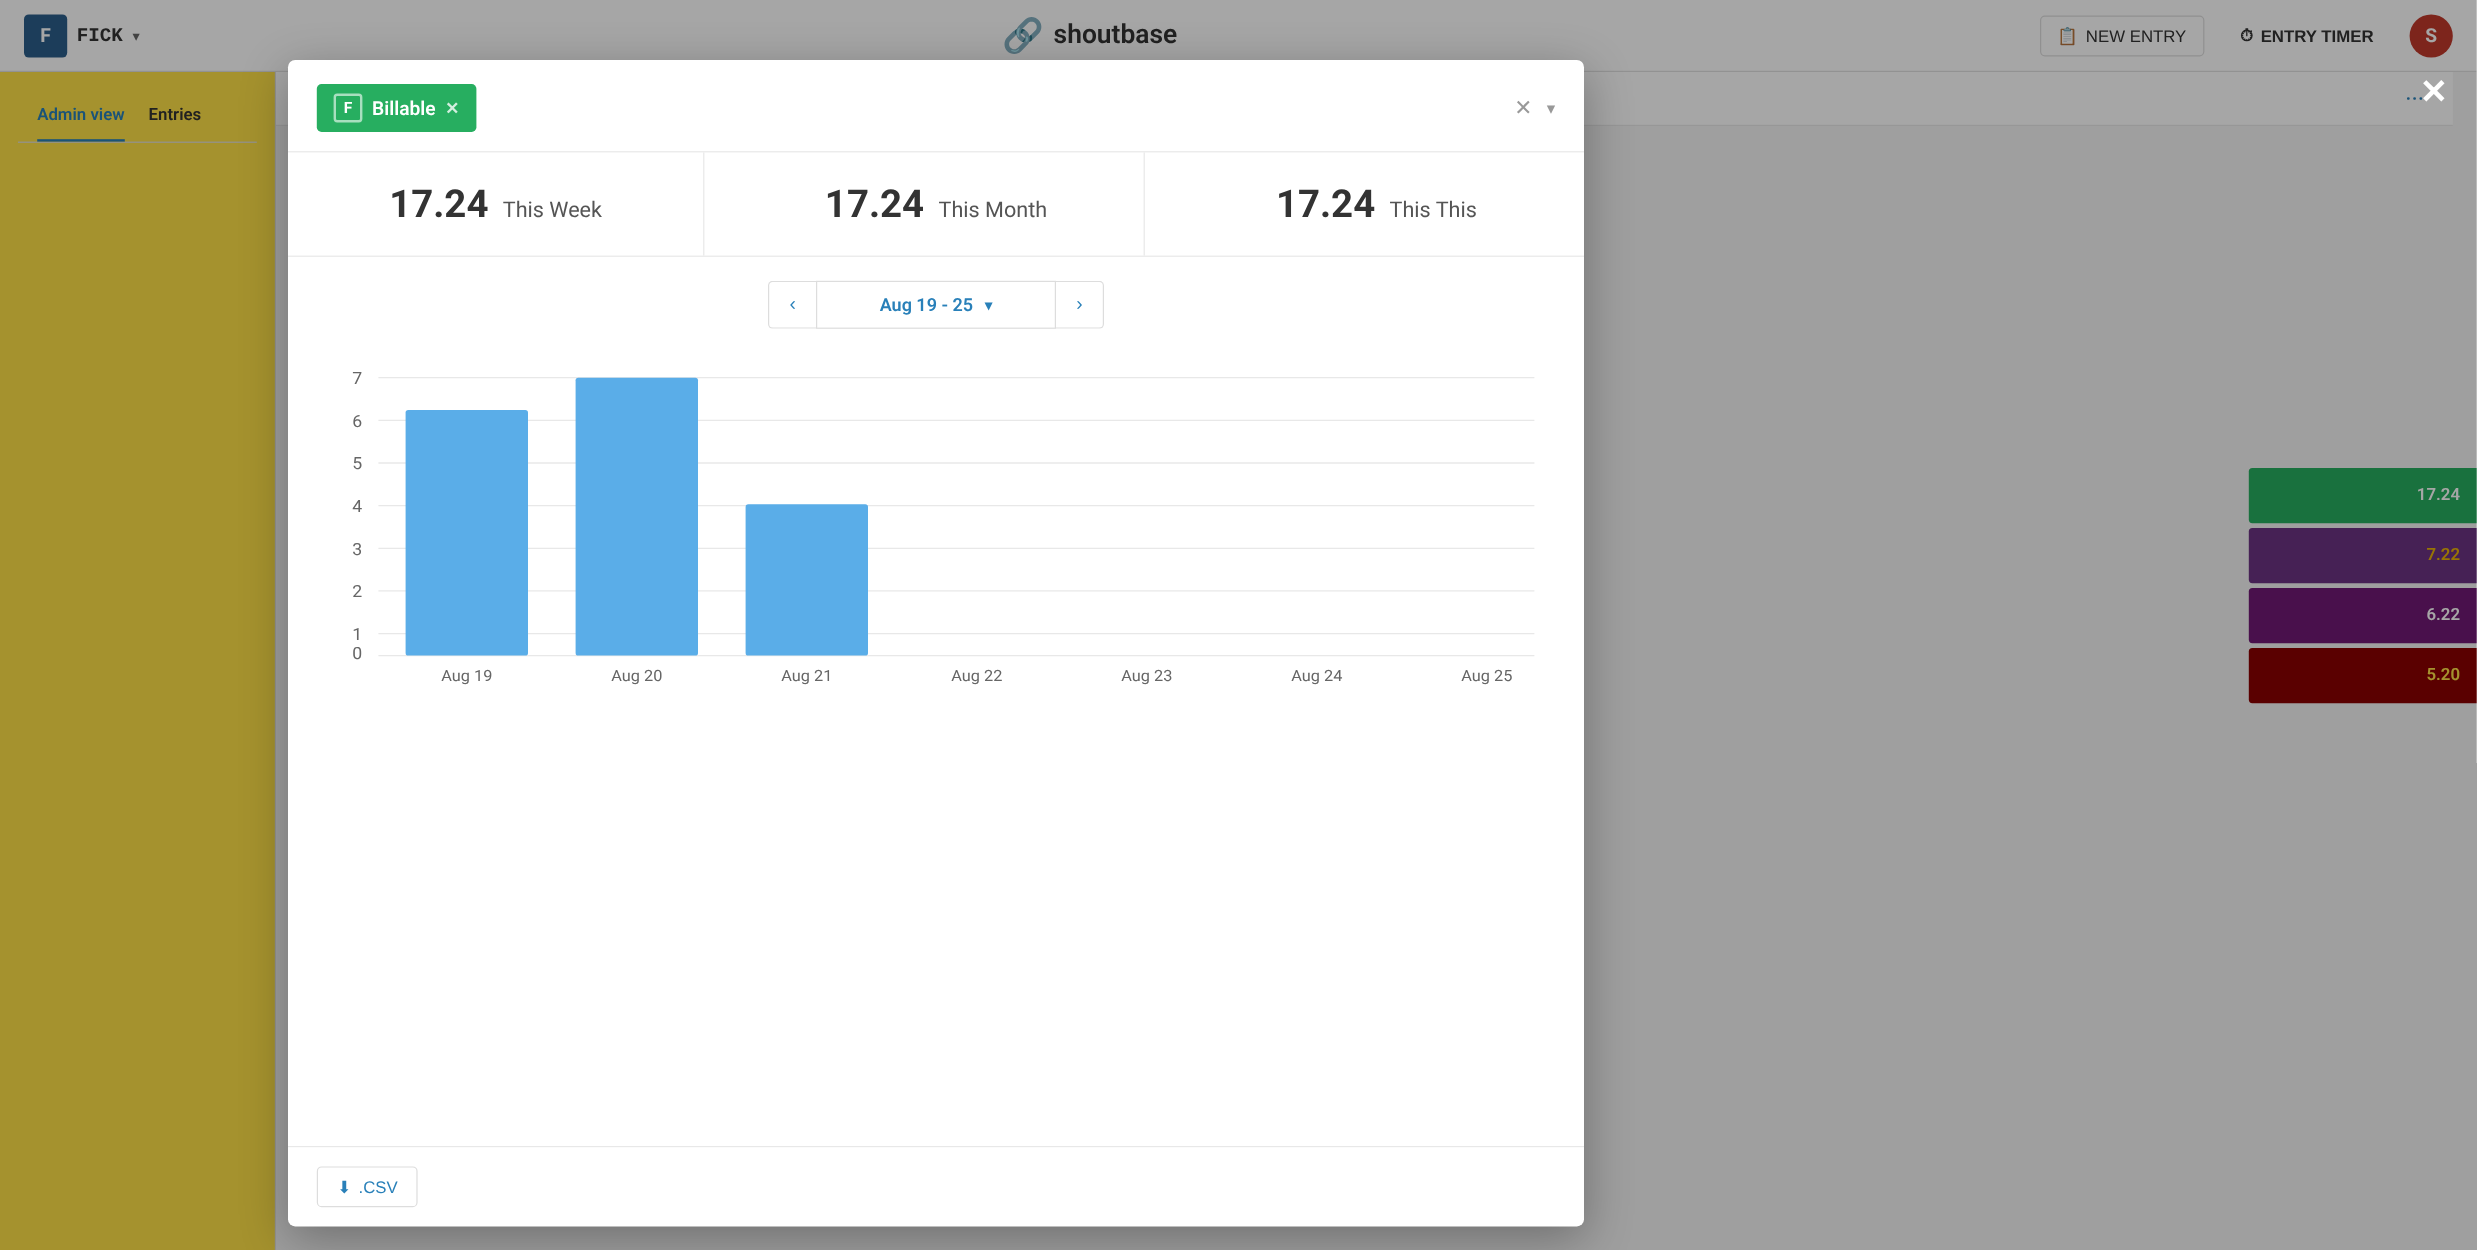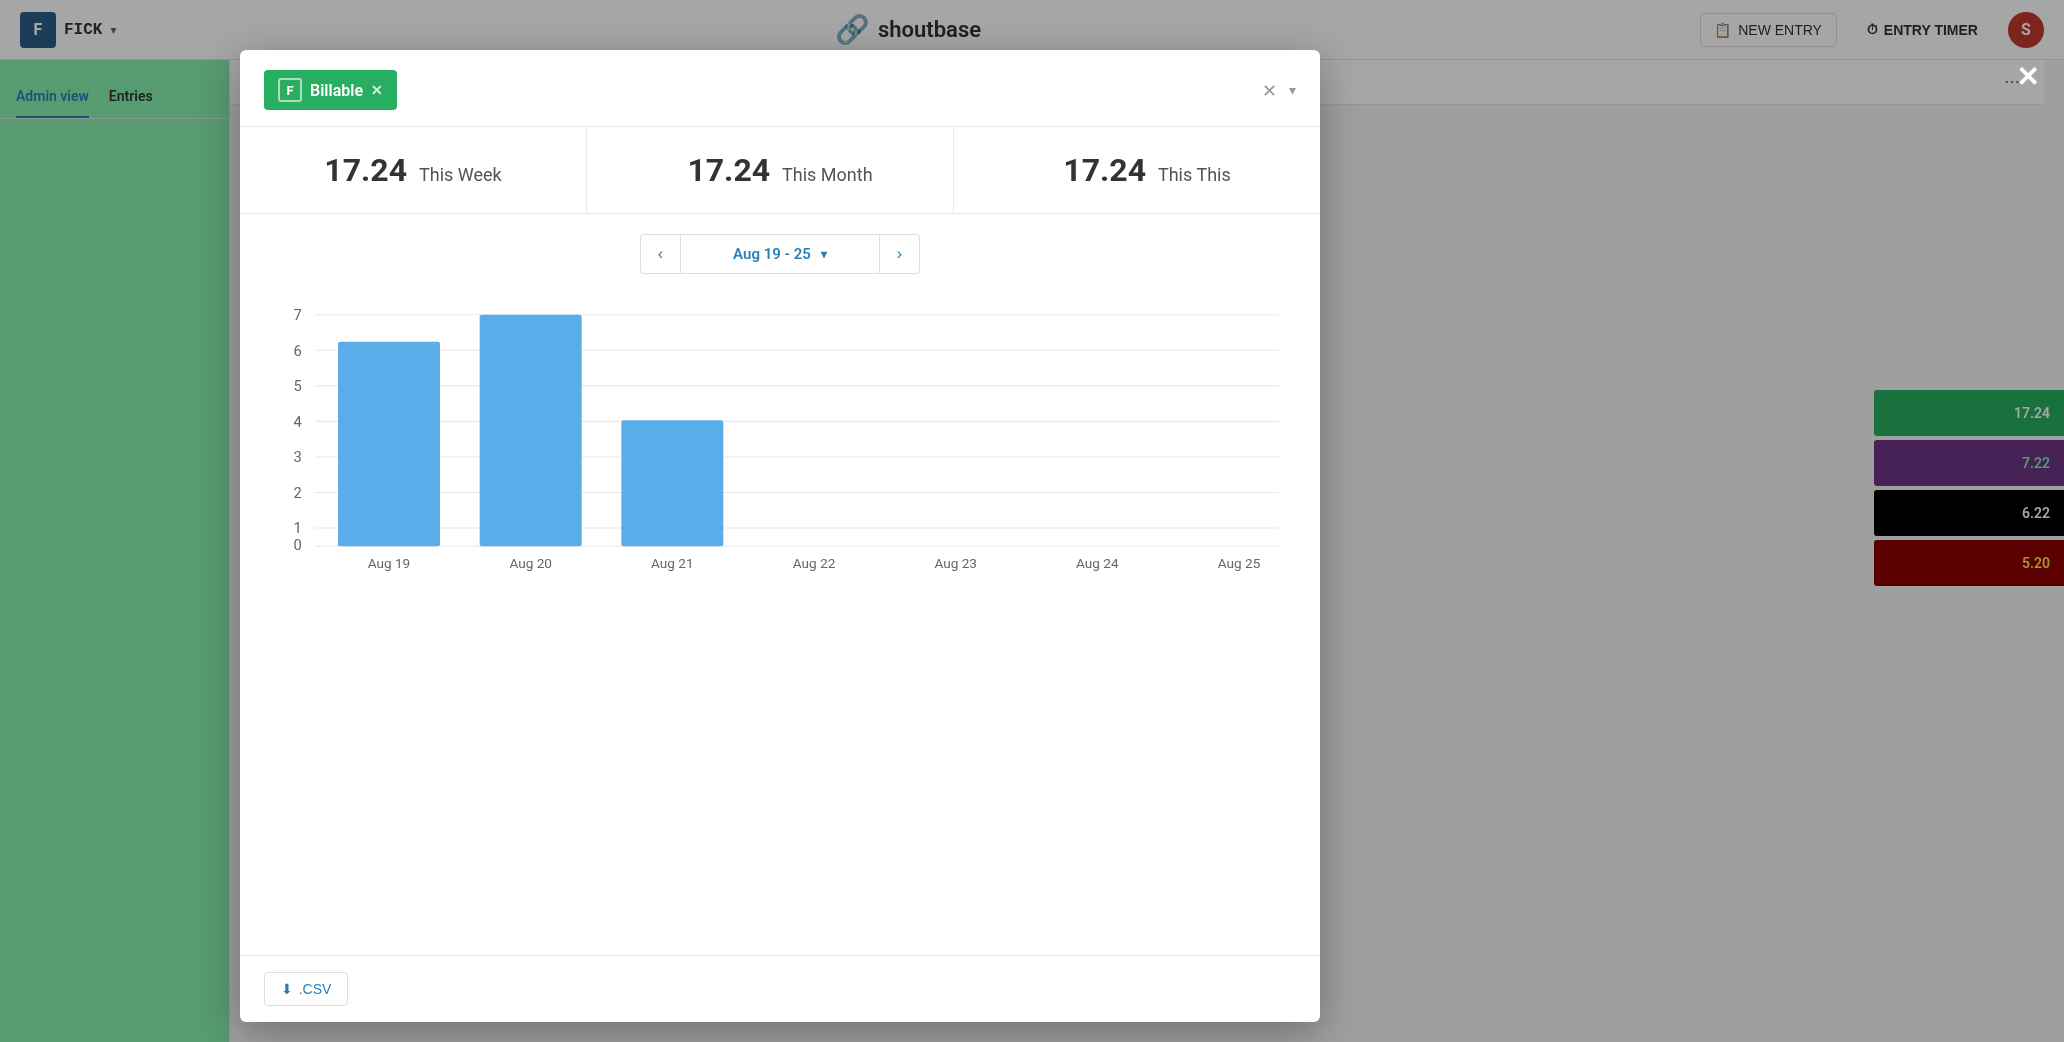--- a/index.html
+++ b/index.html
@@ -16,21 +16,21 @@
     .nav-chevron { color: #666; font-size: 12px; }
     .nav-center { display: flex; align-items: center; gap: 8px; }
     .nav-logo-icon { font-size: 28px; }
     .nav-title { font-size: 22px; font-weight: 600; color: #333; }
     .nav-right { display: flex; align-items: center; gap: 16px; }
     .nav-btn { display: flex; align-items: center; gap: 6px; padding: 8px 14px; border: 1px solid #ddd; border-radius: 4px; background: #fff; cursor: pointer; font-size: 14px; font-weight: 500; color: #333; }
     .nav-btn-timer { display: flex; align-items: center; gap: 6px; padding: 8px 14px; background: #fff; cursor: pointer; font-size: 14px; font-weight: 600; color: #333; border: none; }
     .nav-avatar { width: 36px; height: 36px; border-radius: 50%; background: #c0392b; display: flex; align-items: center; justify-content: center; color: #fff; font-weight: bold; font-size: 16px; }
 
     
-    .sidebar { position: absolute; top: 60px; left: 0; width: 230px; bottom: 0; background: #86efac; border-right: 1px solid #e0e0e0; padding: 20px 0; }
+    .sidebar { position: absolute; top: 60px; left: 0; width: 230px; bottom: 0; background: #fde047; border-right: 1px solid #e0e0e0; padding: 20px 15px; }
     .sidebar-tabs { display: flex; border-bottom: 1px solid #e0e0e0; padding: 0 16px; gap: 20px; margin-bottom: 20px; }
     .sidebar-tab { padding: 8px 0 12px; font-size: 14px; font-weight: 600; color: #333; cursor: pointer; border-bottom: 2px solid transparent; }
     .sidebar-tab.active { color: #2980b9; border-bottom-color: #2980b9; }
 
     
     .main-content { position: absolute; top: 60px; left: 230px; right: 0; bottom: 0; background: #f5f5f5; padding: 20px; }
     .date-nav { display: flex; align-items: center; gap: 10px; margin-bottom: 20px; }
     .date-nav-arrow { color: #2980b9; font-size: 18px; cursor: pointer; }
     .date-range { font-size: 16px; font-weight: 600; color: #2980b9; }
 
@@ -185,23 +185,23 @@
       <span class="tag tag-blue">Desi...</span>
     </div>
   </div>
 </div>
 
 <div style="position:absolute; top:390px; right:0; z-index:2;">
   <div style="background:#27ae60; width:190px; height:46px; display:flex; align-items:center; justify-content:flex-end; padding-right:14px; margin-bottom:4px; border-radius:3px 0 0 3px;">
     <span style="color:#fff; font-size:14px; font-weight:600;">17.24</span>
   </div>
   <div style="background:#6c3483; width:190px; height:46px; display:flex; align-items:center; justify-content:flex-end; padding-right:14px; margin-bottom:4px; border-radius:3px 0 0 3px;">
-    <span style="color:#86efac; font-size:14px; font-weight:600;">7.22</span>
-  </div>
-  <div style="background:#000000; width:190px; height:46px; display:flex; align-items:center; justify-content:flex-end; padding-right:14px; margin-bottom:4px; border-radius:3px 0 0 3px;">
+    <span style="color:#eab308; font-size:14px; font-weight:600;">7.22</span>
+  </div>
+  <div style="background:#701a75; width:190px; height:46px; display:flex; align-items:center; justify-content:flex-end; padding-right:14px; margin-bottom:4px; border-radius:3px 0 0 3px;">
     <span style="color:#fff; font-size:14px; font-weight:600;">6.22</span>
   </div>
   <div style="background:#8b0000; width:190px; height:46px; display:flex; align-items:center; justify-content:flex-end; padding-right:14px; margin-bottom:4px; border-radius:3px 0 0 3px;">
     <span style="color:#fde047; font-size:14px; font-weight:600;">5.20</span>
   </div>
 </div>
 
 <div class="overlay"></div>
 
 <div class="modal-x-overlay">✕</div>

